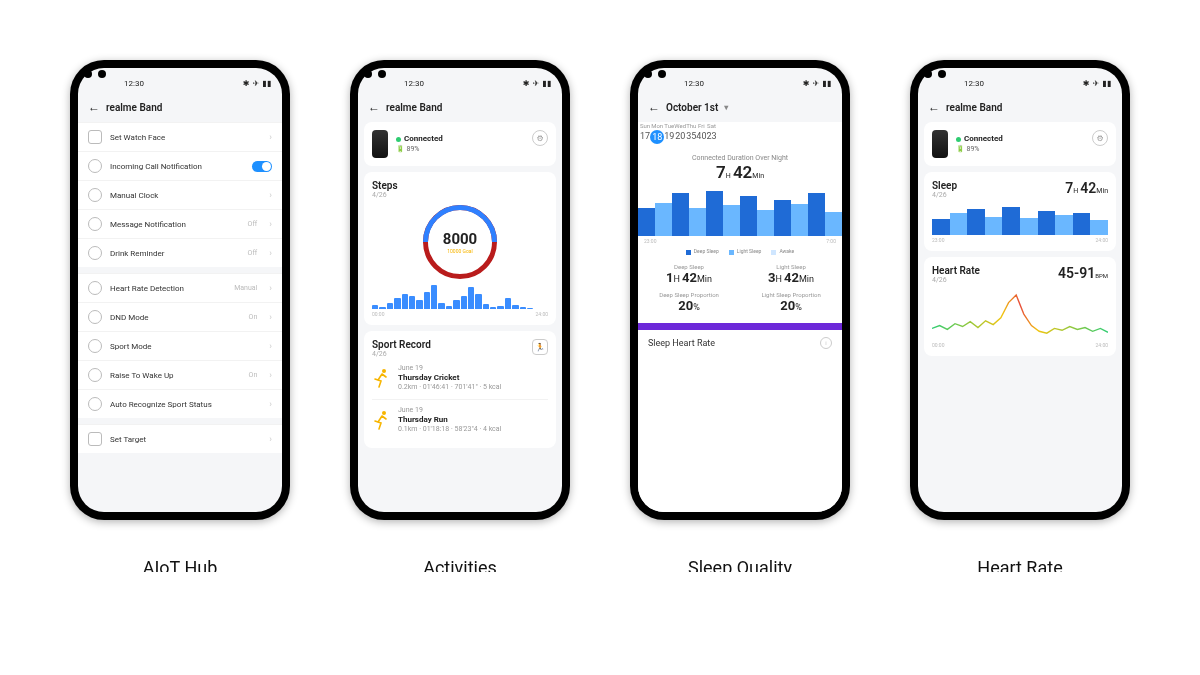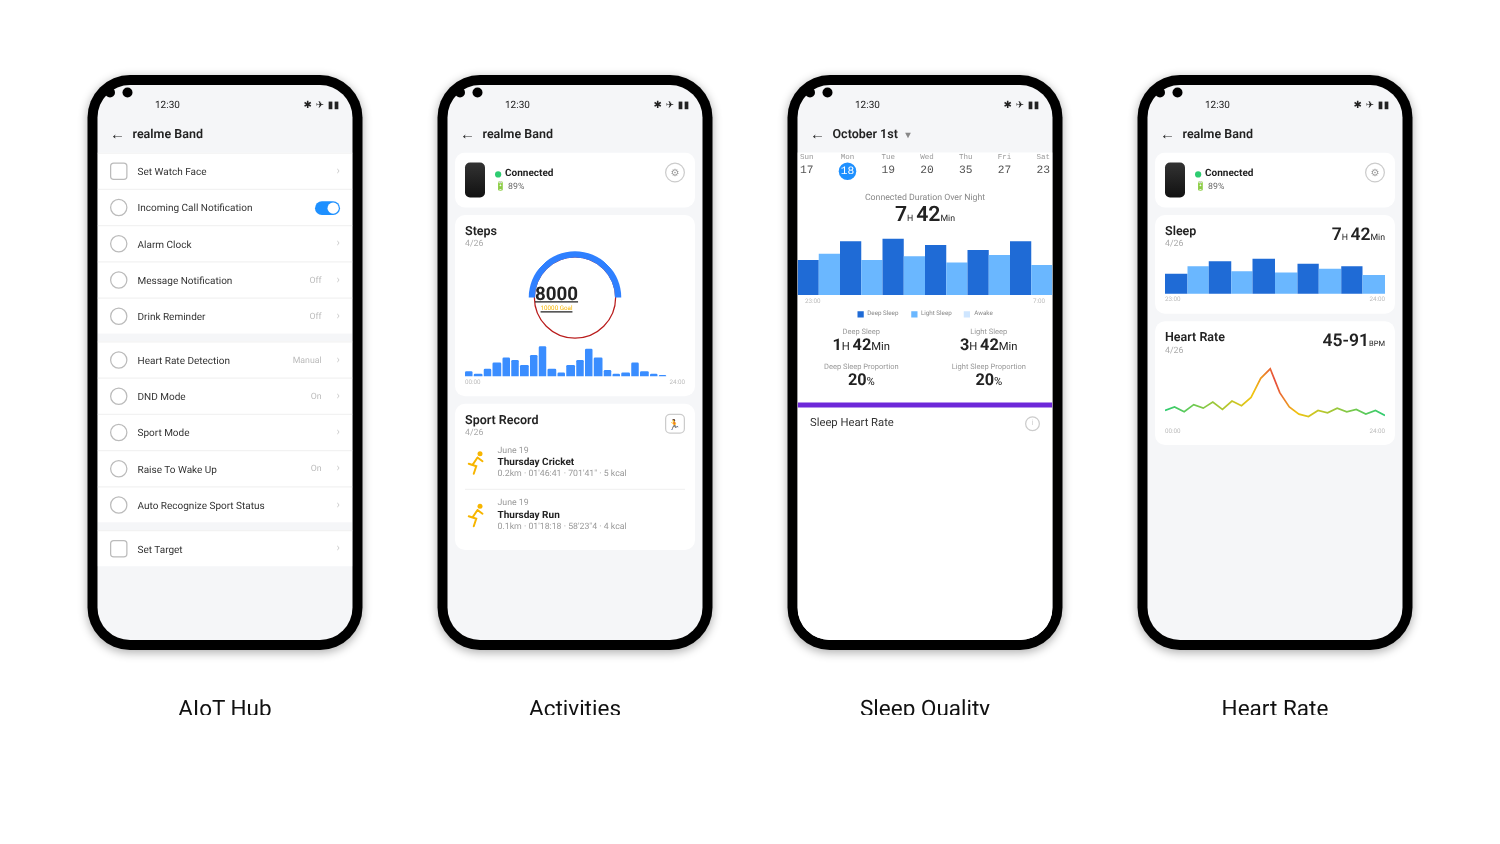--- a/index.html
+++ b/index.html
@@ -34,33 +34,33 @@
   .card{background:#fff;margin:0 6px 6px 6px;border-radius:8px;padding:8px;position:relative;}
   .card-title{font-size:10px;font-weight:600;}
   .card-sub{font-size:7px;color:#aaa;}
   .gear{position:absolute;top:8px;right:8px;width:14px;height:14px;border:1px solid #ccc;border-radius:50%;display:flex;align-items:center;justify-content:center;font-size:8px;color:#999;}
   
   .devrow{display:flex;align-items:center;gap:8px;}
   .devimg{width:16px;height:28px;background:linear-gradient(#333,#111);border-radius:4px;}
   .devtxt{font-size:7px;color:#666;line-height:1.4;}
   .devtxt b{font-size:8px;color:#222;}
   .green-dot{display:inline-block;width:5px;height:5px;background:#2ecc71;border-radius:50%;margin-right:3px;vertical-align:middle;}
-  .ring{width:64px;height:64px;border-radius:50%;border:1px solid #b91c1c;margin:6px auto 4px auto;position:relative;display:flex;align-items:center;text-decoration:underline;}
+  .ring{width:64px;height:64px;border-radius:50%;border:5px solid #b91c1c;margin:6px auto 4px auto;position:relative;display:flex;align-items:center;justify-content:center;}
   .ring::before{content:"";position:absolute;inset:-5px;border-radius:50%;border:5px solid transparent;border-top-color:#2f80ff;border-right-color:#2f80ff;transform:rotate(-45deg);}
   .ring-val{font-size:15px;font-weight:700;color:#222;}
   .ring-lbl{font-size:5px;color:#f7b500;}
   .bars{display:flex;align-items:flex-end;height:26px;gap:1px;margin-top:4px;}
   .bars span{flex:1;background:#3a8dff;border-radius:1px 1px 0 0;}
   .tscale{display:flex;justify-content:space-between;font-size:5px;color:#bbb;margin-top:2px;}
   .sportimg{width:18px;height:22px;flex:0 0 auto;}
   .sporttxt{font-size:7px;color:#999;line-height:1.3;}
   .sporttxt b{font-size:8px;color:#222;display:block;}
   .big-btn{background:#1e90ff;color:#fff;font-size:9px;text-align:center;padding:8px;border-radius:18px;margin:6px 6px 0 6px;}
   
-  .cal{display:flex;justify-content:space-between;text-align:center;padding:0 2px 8px 2px;font-family:Liberation Mono, monospace;}
+  .cal{display:flex;justify-content:flex-start;text-align:center;padding:0 2px 8px 2px;}
   .cal .day{font-size:6px;color:#999;line-height:1.4;}
   .cal .day .n{font-size:9px;color:#555;display:block;}
   .cal .day.sel .n{background:#1e90ff;color:#fff;border-radius:50%;width:14px;height:14px;line-height:14px;margin:0 auto;}
   .sleep-title{font-size:7px;color:#888;text-align:center;margin-top:2px;}
   .sleep-big{text-align:center;font-size:9px;color:#222;}
   .sleep-big b{font-size:17px;font-weight:600;}
   .sleep-bars{display:flex;align-items:flex-end;height:48px;gap:0;margin-top:6px;}
   .sleep-bars span{flex:1;}
   .legend{display:flex;justify-content:center;gap:10px;font-size:5px;color:#888;margin-top:4px;}
   .legend i{display:inline-block;width:5px;height:5px;margin-right:3px;vertical-align:middle;}
@@ -103,21 +103,21 @@
                   <span class="slabel">Set Watch Face</span>
                   <span class="chev">›</span>
                 </div>
                 <div class="srow">
                   <span class="sicon round"></span>
                   <span class="slabel">Incoming Call Notification</span>
                   <span class="toggle on"></span>
                 </div>
                 <div class="srow">
                   <span class="sicon round"></span>
-                  <span class="slabel">Alarm Clock</span>
+                  <span class="slabel">Manual Clock</span>
                   <span class="chev">›</span>
                 </div>
                 <div class="srow">
                   <span class="sicon round"></span>
                   <span class="slabel">Message Notification</span>
                   <span class="sval">Off</span>
                   <span class="chev">›</span>
                 </div>
                 <div class="srow">
                   <span class="sicon round"></span>
@@ -280,21 +280,21 @@
        <span>October 1st</span>
        <span style="font-size:8px;color:#888;">▾</span>
      </div>
      <div class="content" style="background:#fff;">
        <div class="cal" id="p3-cal">
                 <div class="day">Sun<span class="n">17</span></div>
                 <div class="day sel">Mon<span class="n">18</span></div>
                 <div class="day">Tue<span class="n">19</span></div>
                 <div class="day">Wed<span class="n">20</span></div>
                 <div class="day">Thu<span class="n">35</span></div>
-                <div class="day">Fri<span class="n">27</span></div>
+                <div class="day">Fri<span class="n">40</span></div>
                 <div class="day">Sat<span class="n">23</span></div>
               </div>
        <div class="sleep-title">Connected Duration Over Night</div>
        <div class="sleep-big">
          <b>7</b><span style="font-size:7px;">H</span> <b>42</b><span style="font-size:7px;">Min</span>
        </div>
        <div class="sleep-bars" id="p3-sleep">
                 <span style="height: 60%; background: rgb(31, 107, 214);"></span>
                 <span style="height: 70%; background: rgb(106, 183, 255);"></span>
                 <span style="height: 90%; background: rgb(31, 107, 214);"></span>
@@ -330,21 +330,21 @@
        <div class="stats" style="margin-top:6px;">
          <div class="cell">
            <div>Deep Sleep Proportion</div>
            <div class="v"><b>20</b>%</div>
          </div>
          <div class="cell">
            <div>Light Sleep Proportion</div>
            <div class="v"><b>20</b>%</div>
          </div>
        </div>
-       <div class="srow" style="margin-top:10px;border-top:4px solid #6d28d9;align-items:center;">
+       <div class="srow" style="margin-top:10px;border-top:7px solid #6d28d9;align-items:center;">
          <span class="slabel" style="font-size:9px;">Sleep Heart Rate</span>
          <span class="chev" style="border:1px solid #ccc;border-radius:50%;width:10px;height:10px;line-height:10px;text-align:center;font-size:6px;">i</span>
        </div>
      </div>
     </div>
    </div>
    <div class="caption" id="cap3">Sleep Quality<br>Analysis</div>
   </div>
 
   <div class="phone-col">

